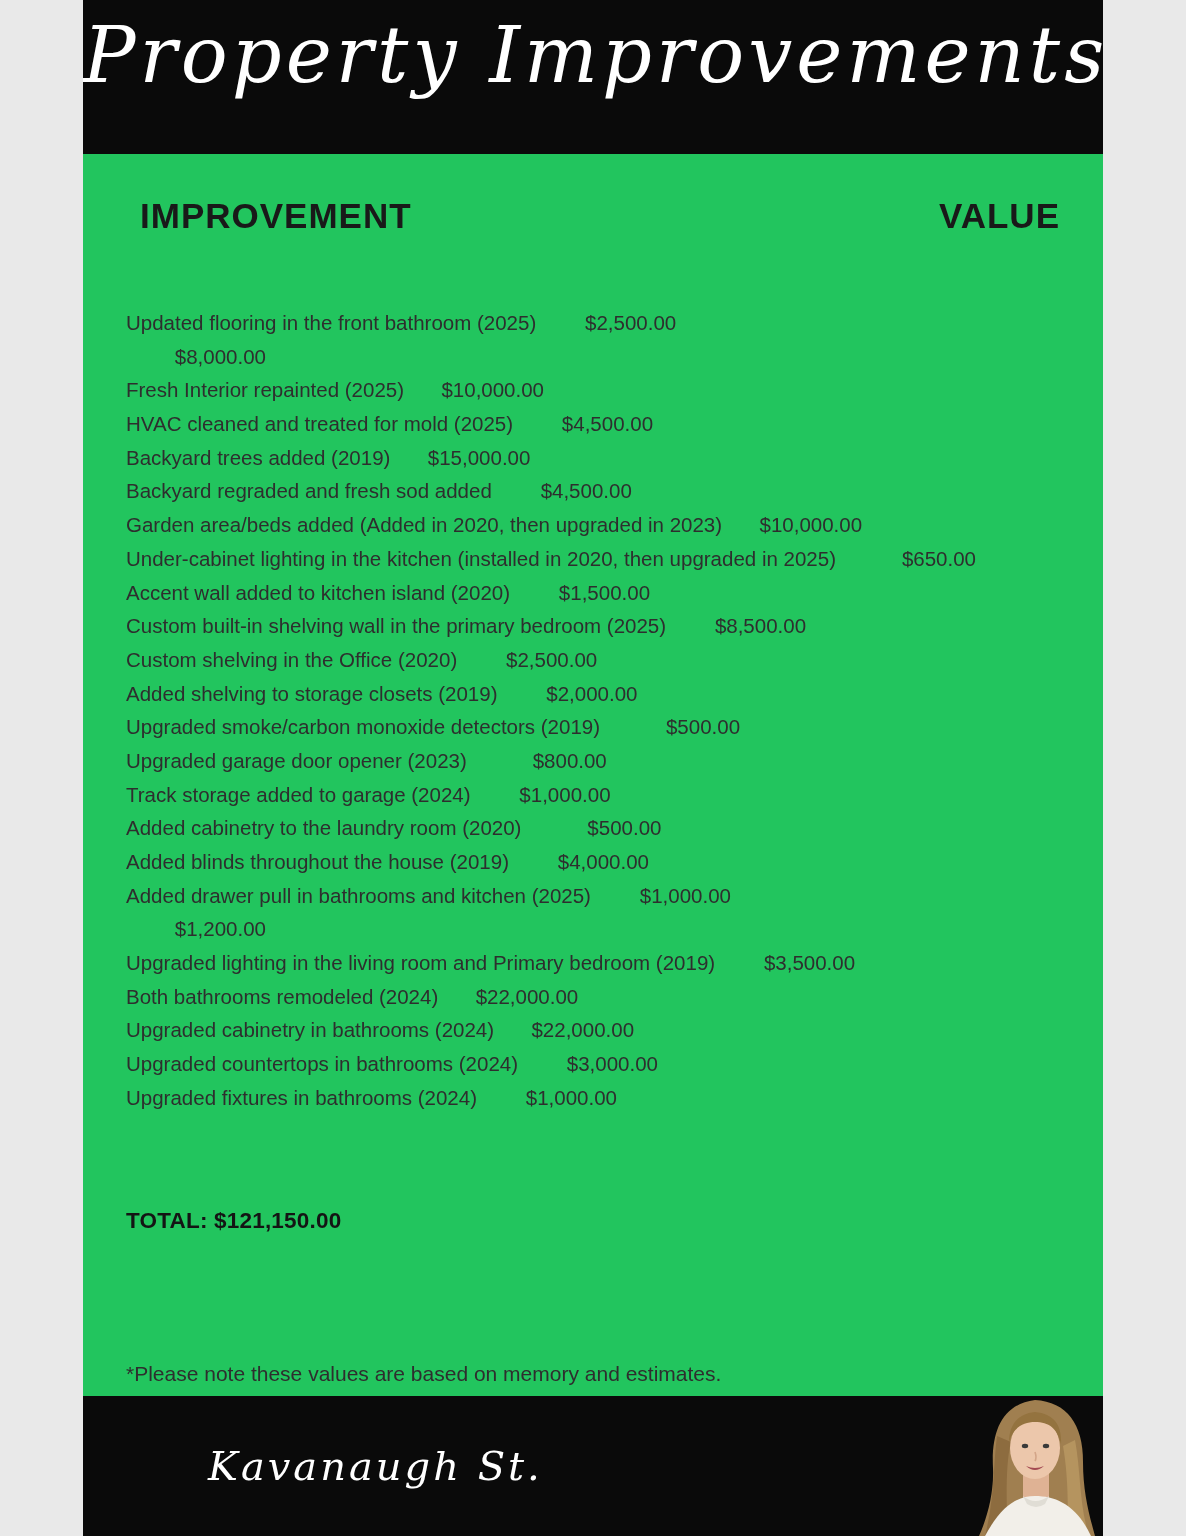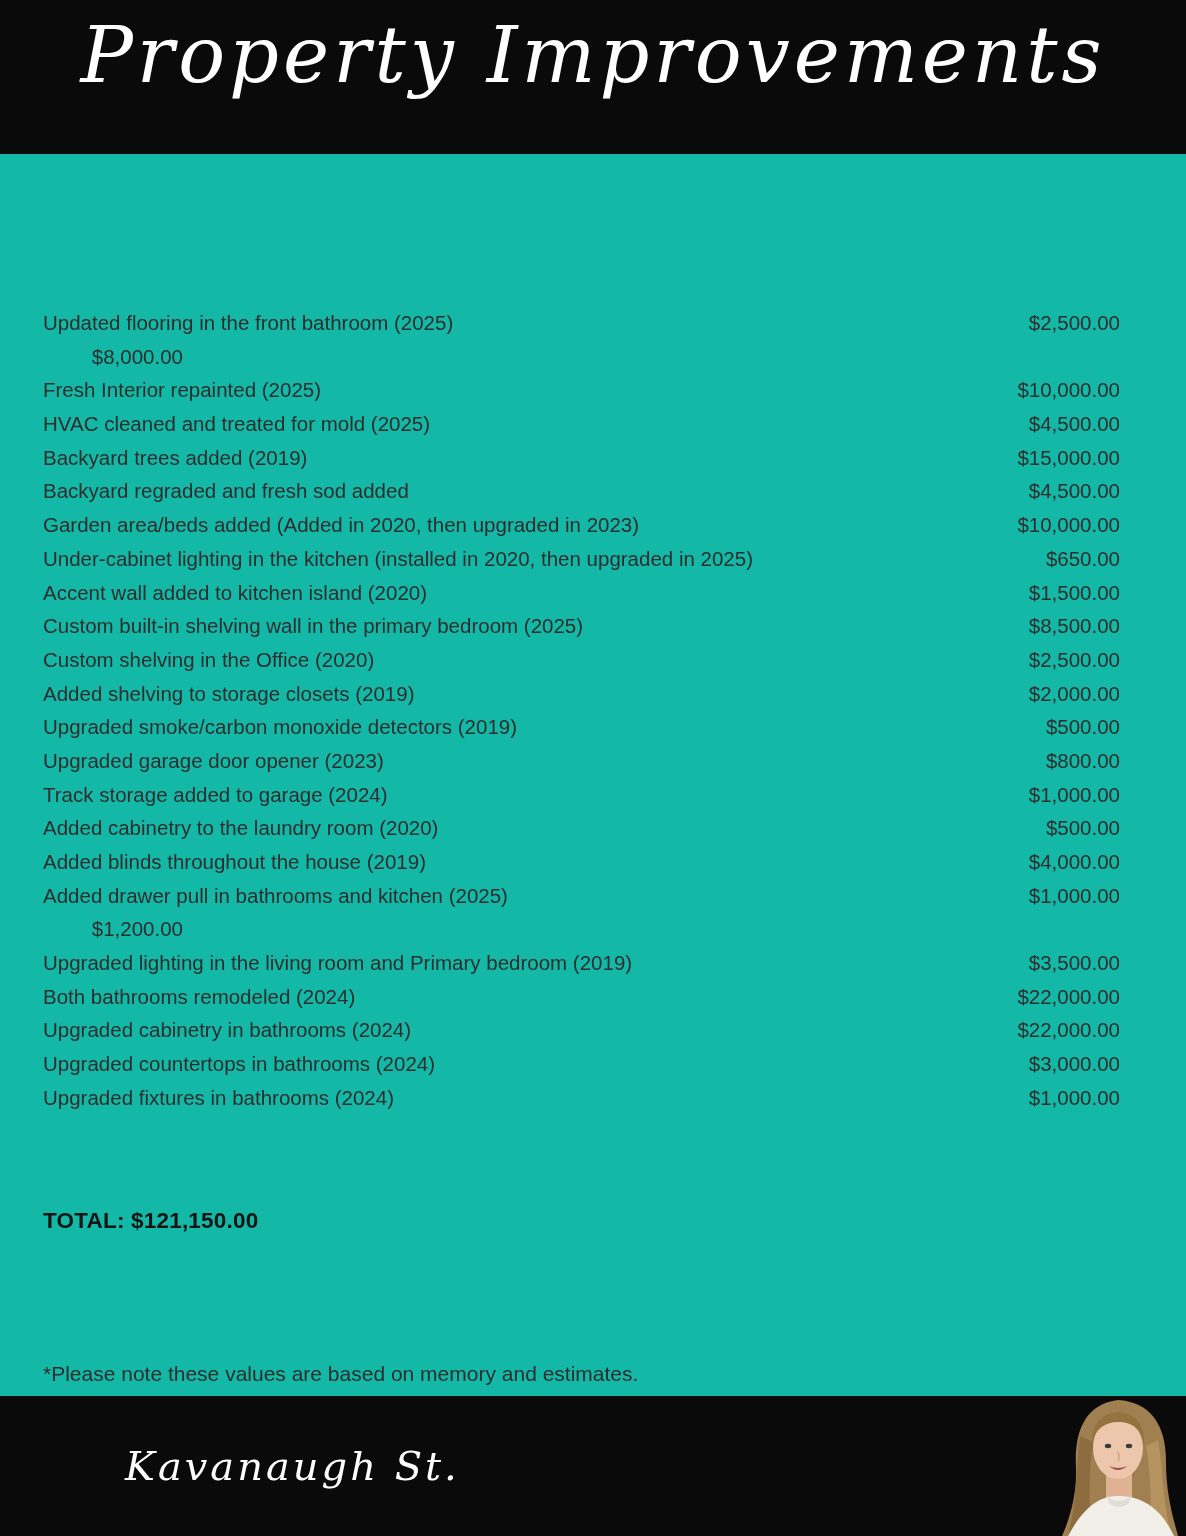--- a/index.html
+++ b/index.html
@@ -1,20 +1,20 @@
 <!DOCTYPE html>
 <html><head>
 <meta charset="utf-8">
 <style>
   html,body{margin:0;padding:0;background:#e9e9e9;}
   .page{
     position:relative;
-    width:1186px;height:1536px;
+    width:1020px;height:1536px;
     margin:0 auto;
-    background:#14b8a6;
+    background:#22c55e;
     overflow:hidden;
     font-family:"Liberation Sans", sans-serif;
     color:#2d2d2d;
     text-decoration:underline;
   }
   
   .band-top{
     position:absolute;top:0;left:0;width:100%;height:154px;
     background:#0a0a0a;
     overflow:visible;
@@ -38,24 +38,23 @@
     display:flex;justify-content:space-between;align-items:baseline;
   }
   .col-headers .h{
     font-size:35px;font-weight:700;color:#191919;letter-spacing:1px;
   }
   
   .rows{
     position:absolute;top:306px;left:43px;right:66px;
   }
   .row{
-    display:flex;justify-content:space-between;align-items:baseline;
+    display:flex;justify-content:flex-start;align-items:baseline;
     height:33.7px;line-height:33.7px;
     white-space:nowrap;
-    gap:43px;
   }
   .row .item{
     font-size:20.5px;color:#2e2e2e;
     overflow:visible;
   }
   .row .val{
     font-size:20.5px;color:#2e2e2e;
     min-width:140px;text-align:right;
   }
   
@@ -92,20 +91,24 @@
 </style>
 </head>
 <body>
 
 <div class="page">
 
   <div class="band-top">
     <div class="script-title">Property Improvements</div>
   </div>
 
+  <div class="col-headers">
+    <span class="h">IMPROVEMENT</span>
+    <span class="h">VALUE</span>
+  </div>
 
   <div class="rows" id="rows">
     <div class="row">
       <span class="item">Updated flooring in the front bathroom (2025)</span>
       <span class="val">$2,500.00</span>
     </div>
 
     <div class="row">
       <span class="val">$8,000.00</span>
     </div>

